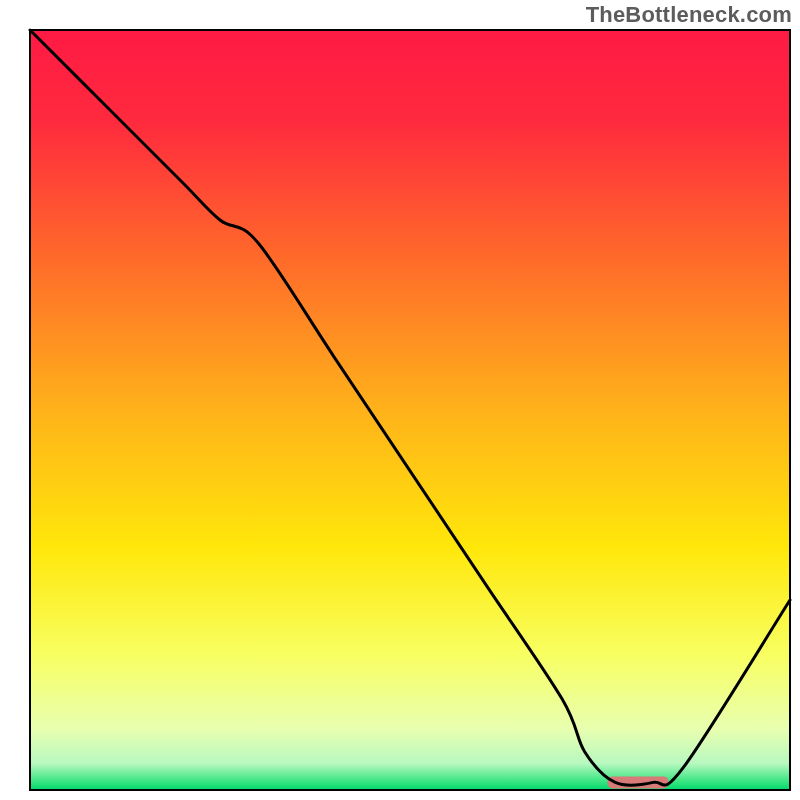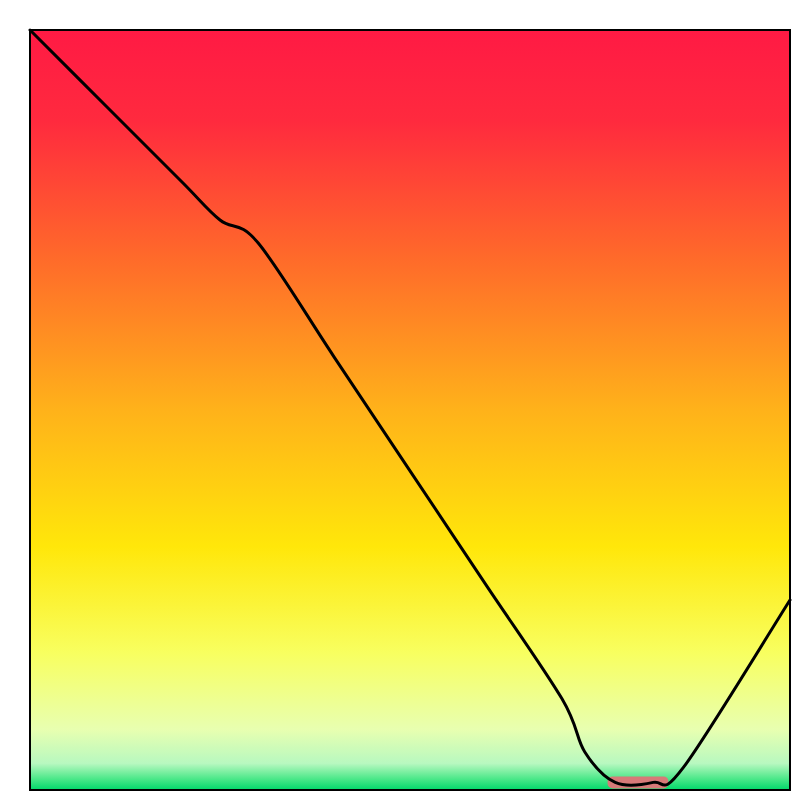--- a/index.html
+++ b/index.html
@@ -25,20 +25,21 @@
     letter-spacing: 0.2px;
   }
   svg {
     display: block;
   }
 </style>
 </head>
 <body>
 
 <div class="wrap">
+  <div class="watermark">TheBottleneck.com</div>
 
   <svg id="chart-svg" width="800" height="800">
     <defs>
       <linearGradient id="bg-grad" x1="0" y1="0" x2="0" y2="1">
           <stop offset="0.00%" stop-color="#ff1a44"></stop>
           <stop offset="12.00%" stop-color="#ff2a3e"></stop>
           <stop offset="30.00%" stop-color="#ff6a2a"></stop>
           <stop offset="50.00%" stop-color="#ffb21a"></stop>
           <stop offset="68.00%" stop-color="#ffe70a"></stop>
           <stop offset="82.00%" stop-color="#f8ff60"></stop>

